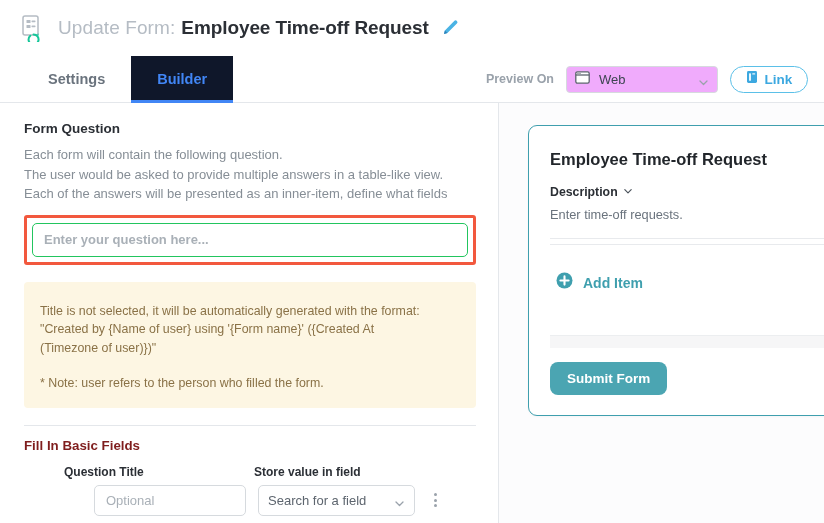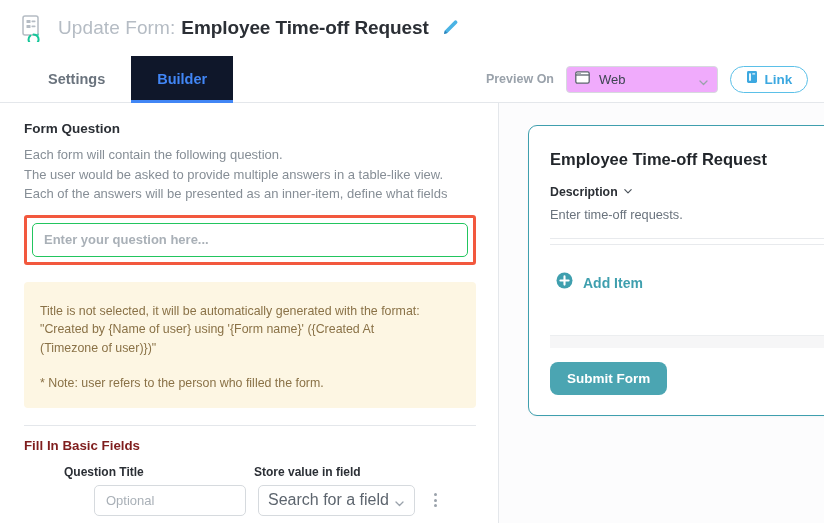--- a/index.html
+++ b/index.html
@@ -239,21 +239,21 @@
     width: 157px; height: 31px;
     border: 1px solid #d6dade;
     border-radius: 5px;
     display: flex;
     align-items: center;
     padding: 0 9px;
     background: #fff;
     cursor: pointer;
   }
   .field-select .label {
-    font-size: 16px;
+    font-size: 13px;
     color: #5d656e;
     flex: 1;
   }
   .kebab {
     width: 16px; height: 22px;
     display: flex; flex-direction: column;
     align-items: center; justify-content: center;
     gap: 2.5px;
     cursor: pointer;
   }

